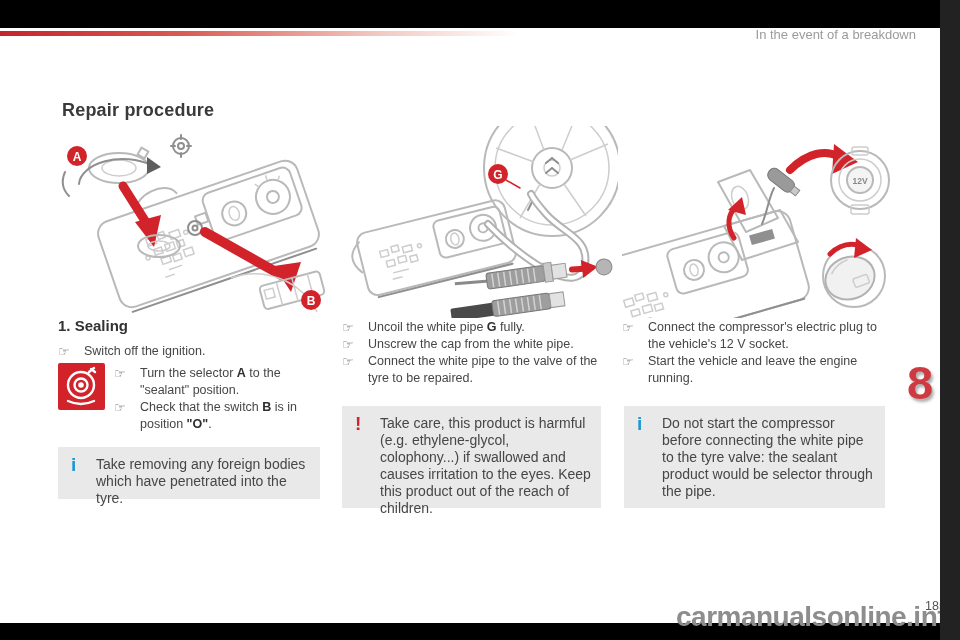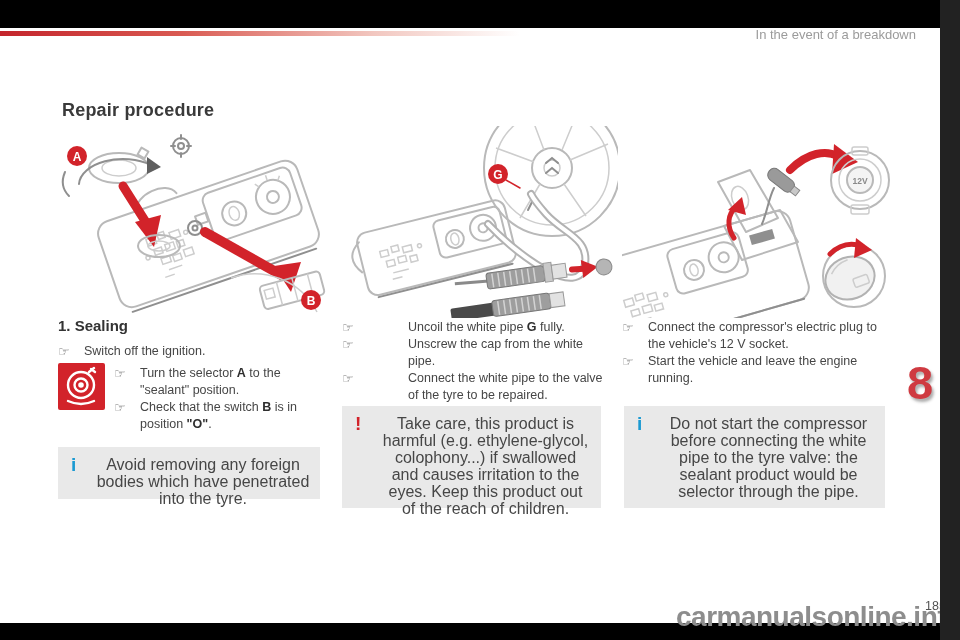--- a/index.html
+++ b/index.html
@@ -26,29 +26,29 @@
   .bullet { display:flex; font-size:12.5px; color:#464646; line-height:17px; }
   .hand { width:26px; flex:0 0 26px; color:#787878; font-size:13px; }
   .btext b { color:#2e2e2e; }
 
   .col-steps { position:absolute; }
   #col1-step0 { left:58px; top:343px; width:250px; }
   .sealant-icon { position:absolute; left:58px; top:363px; width:47px; height:47px; background:#d2232a; border-radius:2px; }
   #col1-nested { left:114px; top:365px; width:206px; }
   #col1-nested .btext { width:172px; }
   #col2-steps { left:342px; top:319px; width:270px; }
-  #col2-steps .btext { width:250px;margin-left:40px; }
+  #col2-steps .btext { width:250px; }
   #col3-steps { left:622px; top:319px; width:272px; }
   #col3-steps .btext { width:252px; }
 
   .note { position:absolute; background:#e9e9e9; display:flex; padding:9px 10px 8px 13px; }
   .note-icon { width:25px; flex:0 0 25px; font-weight:bold; font-size:19px; line-height:18px; }
   .note-icon.info { color:#1b9ad2; }
   .note-icon.warn { color:#d2232a; }
-  .note-text { font-size:16px; line-height:17px; color:#464646;text-align:center; }
+  .note-text { font-size:14px; line-height:17px; color:#464646; }
   #note1 { left:58px;  top:447px; width:262px; height:52px; }
   #note2 { left:342px; top:406px; width:259px; height:102px; }
   #note3 { left:624px; top:406px; width:261px; height:102px; }
 
   .chapter-num { position:absolute; left:898px; top:358px; width:44px; text-align:center;
     font-size:47px; font-weight:bold; color:#cf3a41; text-shadow:2px 3px 3px rgba(70,70,70,.45); line-height:50px; }
 
   .page-num { position:absolute; left:925px; top:599px; font-size:12.5px; color:#525252; z-index:4; }
   .watermark { position:absolute; left:676px; top:601px; font-size:28px; font-weight:bold;
     color:#8d8d8d; letter-spacing:-0.5px; z-index:6; }
@@ -312,21 +312,21 @@
       <span class="btext">Connect the compressor's electric plug to the vehicle's 12 V socket.</span>
     </div>
     <div class="bullet">
       <span class="hand">☞</span>
       <span class="btext">Start the vehicle and leave the engine running.</span>
     </div>
   </div>
 
   <div class="note" id="note1">
     <span class="note-icon info">i</span>
-    <div class="note-text">Avoid removing any foreign bodies which have penetrated into the tyre.</div>
+    <div class="note-text">Take removing any foreign bodies which have penetrated into the tyre.</div>
   </div>
 
   <div class="note" id="note2">
     <span class="note-icon warn">!</span>
     <div class="note-text">Take care, this product is harmful (e.g. ethylene-glycol, colophony...) if swallowed and causes irritation to the eyes. Keep this product out of the reach of children.</div>
   </div>
 
   <div class="note" id="note3">
     <span class="note-icon info">i</span>
     <div class="note-text">Do not start the compressor before connecting the white pipe to the tyre valve: the sealant product would be selector through the pipe.</div>

